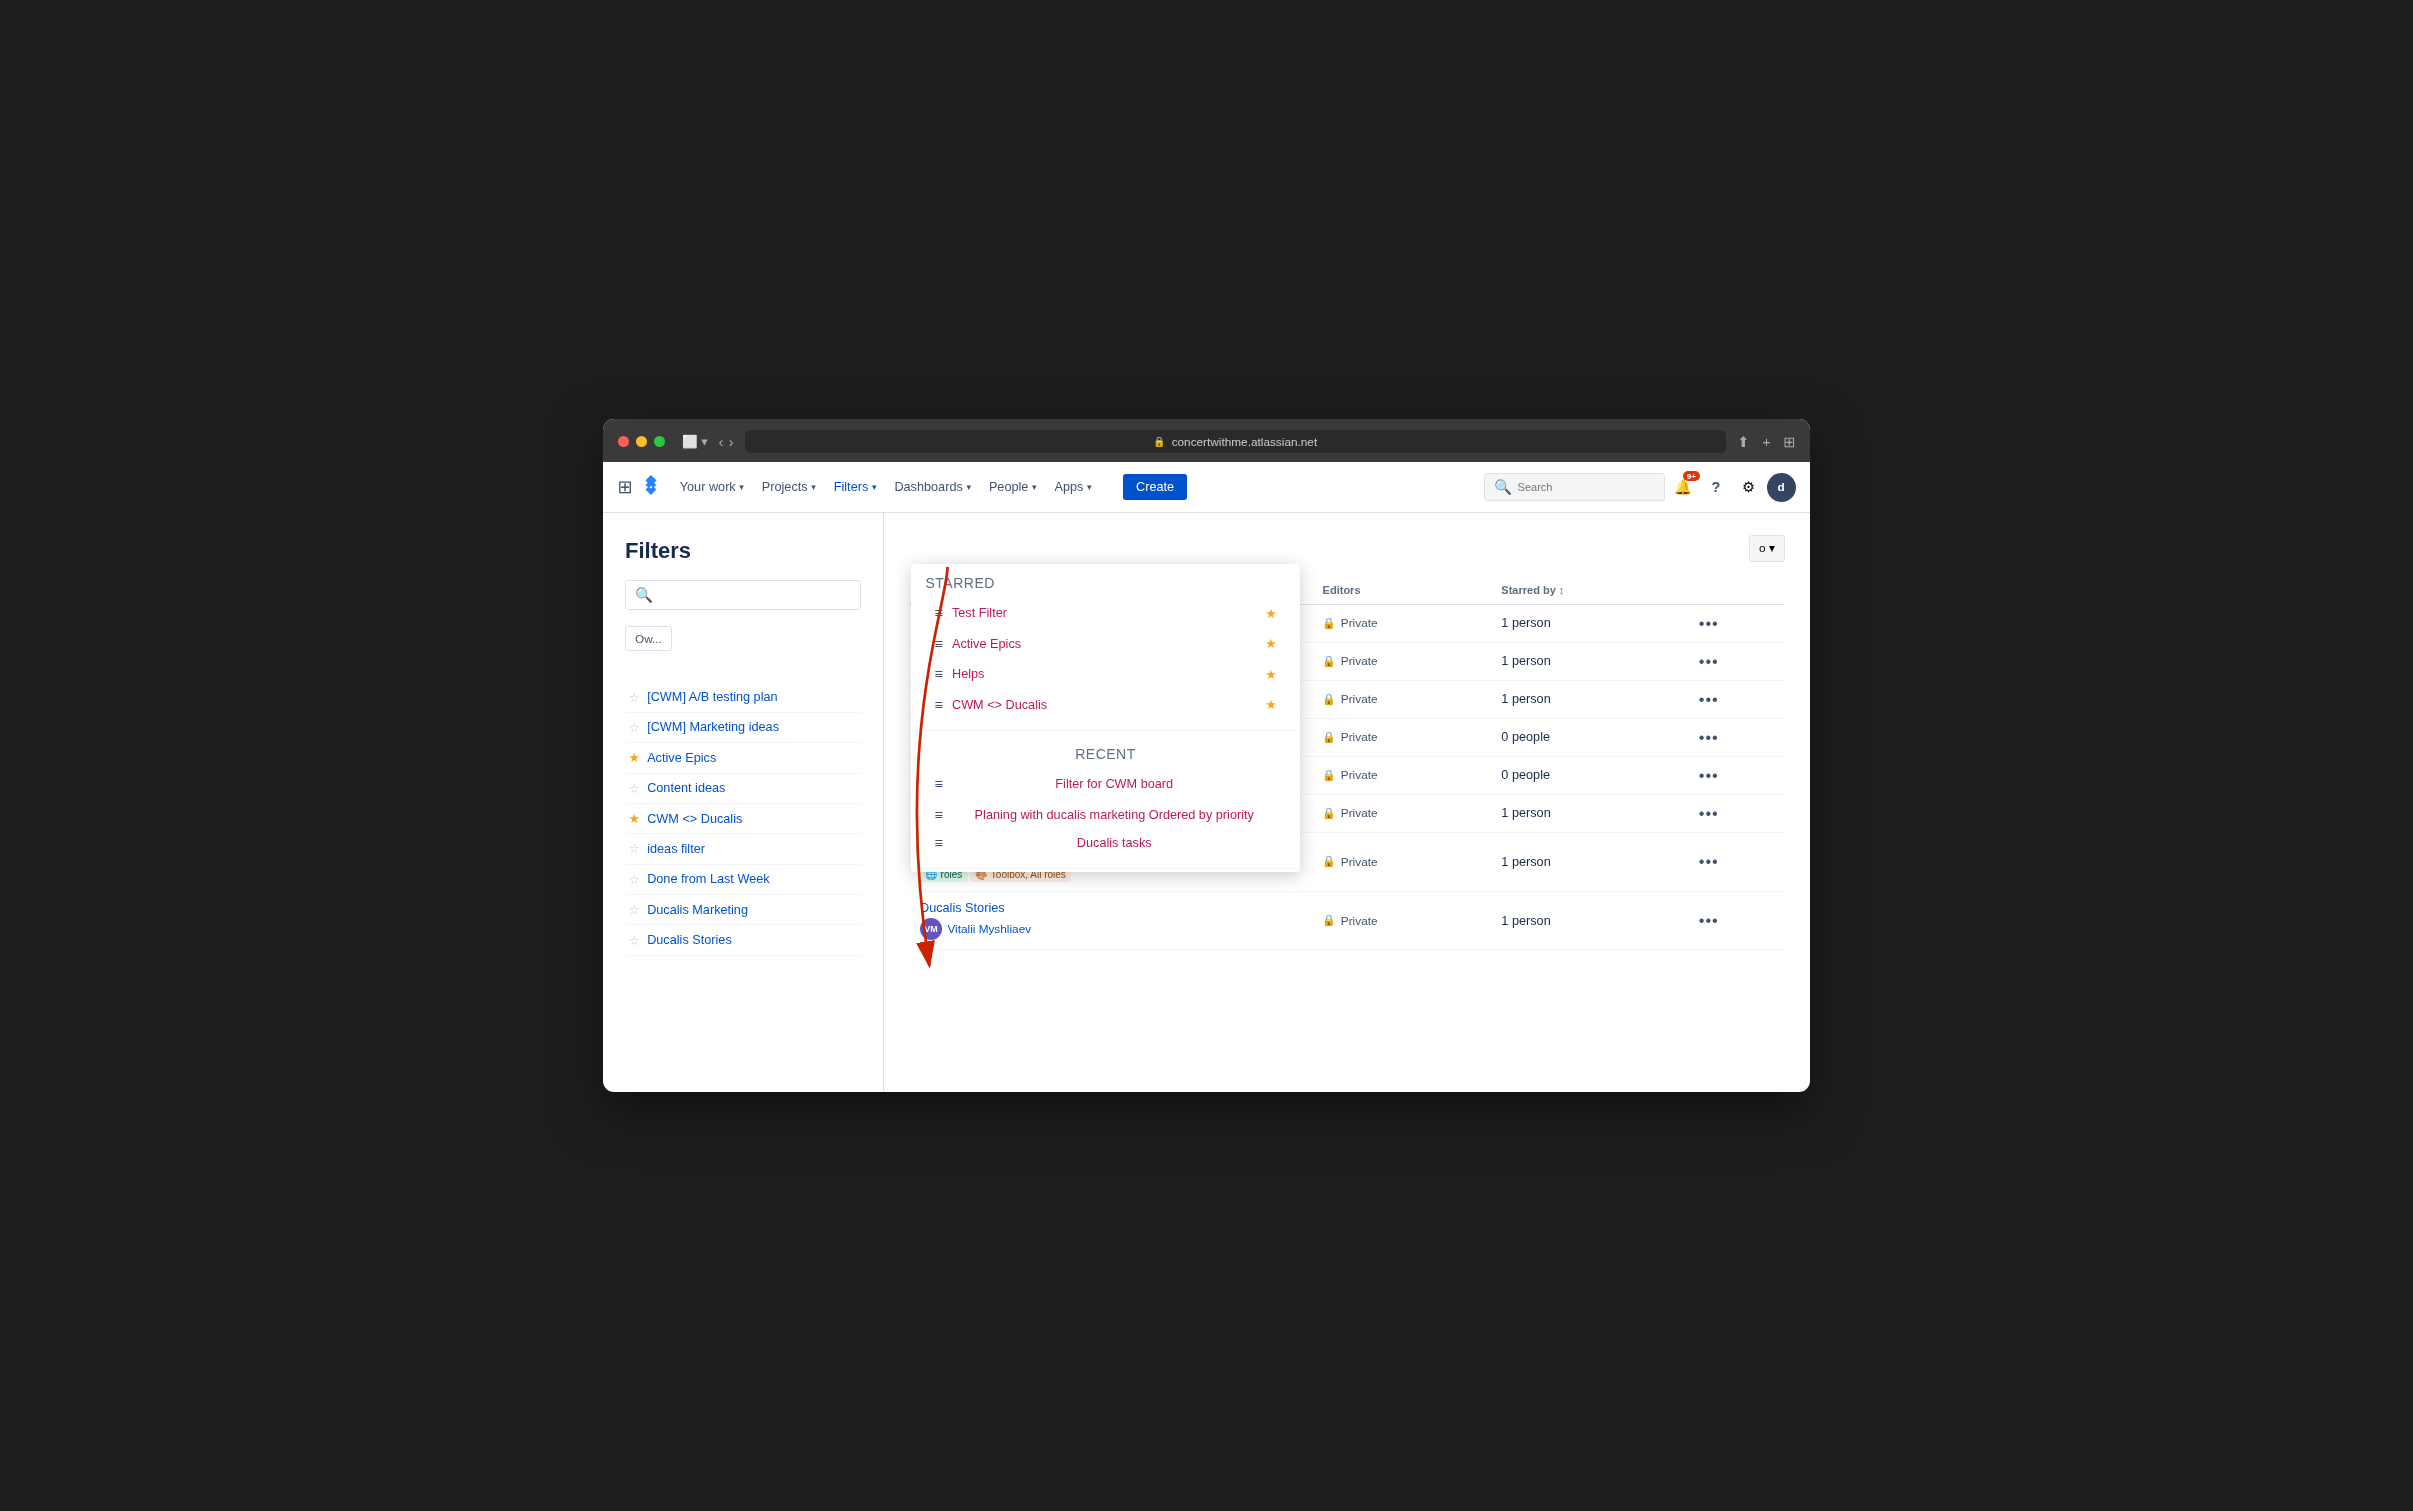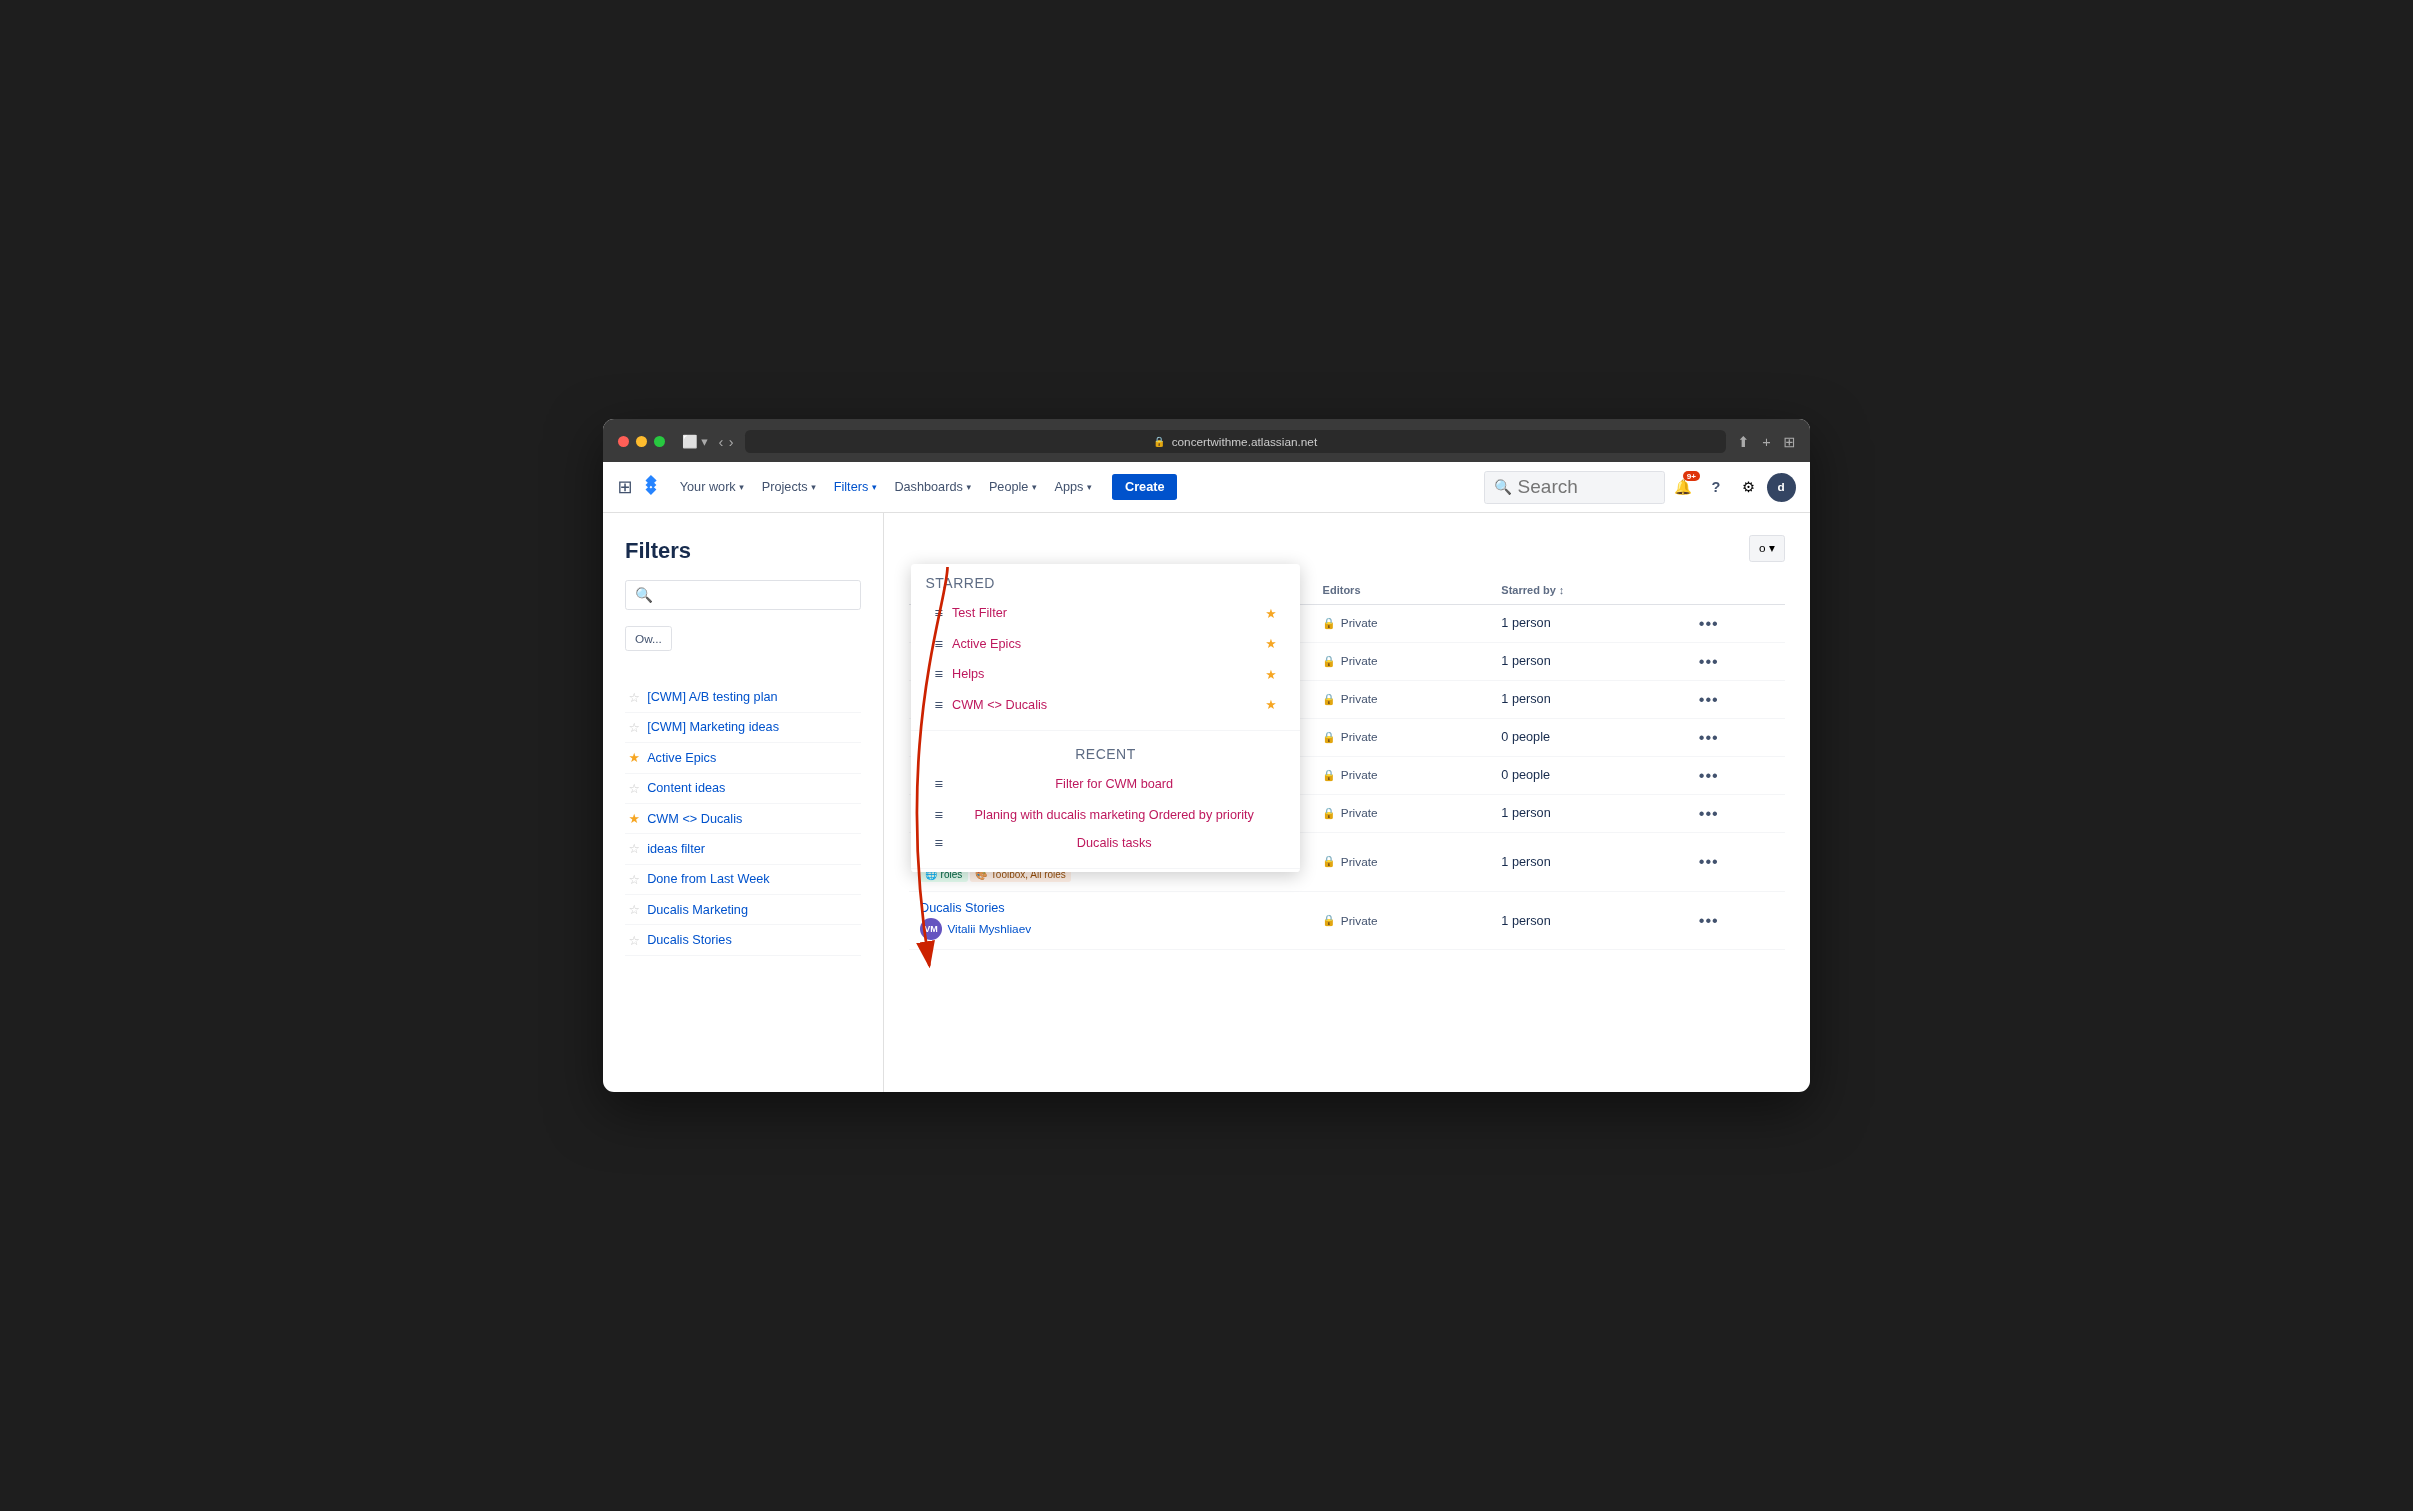--- a/index.html
+++ b/index.html
@@ -71,36 +71,36 @@
     }
     .nav-item.active { color: #0052cc; }
     .nav-item .chevron { font-size: 9px; }
     .create-btn {
       background: #0052cc;
       color: #fff;
       border: none;
       border-radius: 2.7px;
       padding: 6.3px 12.7px;
       font-size: 12.7px;
-      font-weight: 700;
+      font-weight: 400;
       cursor: pointer;
-      margin-left: 10px;
+      margin-left: 21px;
     }
     .nav-spacer { flex: 1; }
     .search-bar {
       display: flex;
       align-items: center;
       background: #f4f5f7;
       border: 0.9px solid #dfe1e6;
       border-radius: 2.7px;
       padding: 4.5px 9px;
       gap: 5.4px;
       min-width: 181px;
     }
-    .search-bar input { border: none; background: transparent; font-size: 19px; color: #42526e; outline: none; width: 127px; }
+    .search-bar input { border: none; background: transparent; font-size: 11px; color: #42526e; outline: none; width: 127px; }
     .nav-icon-btn { width: 29px; height: 29px; border-radius: 50%; display: flex; align-items: center; justify-content: center; cursor: pointer; position: relative; }
     .notif-badge {
       position: absolute;
       top: -1.8px; right: -1.8px;
       background: #de350b;
       color: #fff;
       font-size: 8.1px;
       font-weight: bold;
       border-radius: 7.2px;
       padding: 0.9px 3.6px;

